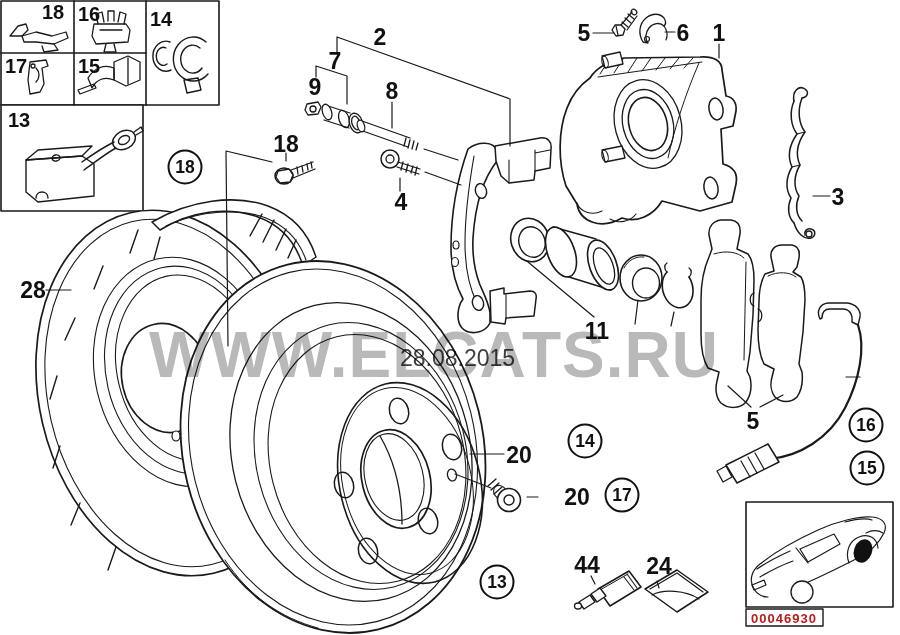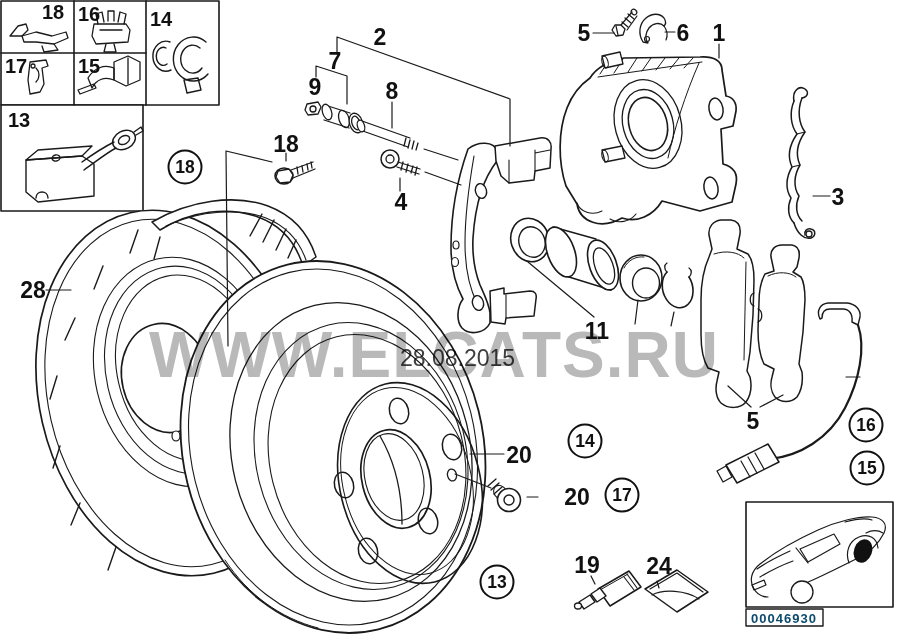--- a/index.html
+++ b/index.html
@@ -33,21 +33,21 @@
     font:700 64px "Liberation Sans", sans-serif; letter-spacing:1px;
     color:#b9b9b9; mix-blend-mode:multiply; line-height:1.1;margin-top:36px;
   }
   .watermark-date {
     position:absolute; left:400px; top:346px;
     font:400 23px "Liberation Sans", sans-serif;
     color:#404040; mix-blend-mode:multiply; line-height:1.1;
   }
   .diagram-number {
     position:absolute; transform:translate(-50%,-50%);
-    font:700 13px "Liberation Sans", sans-serif; letter-spacing:1px; color:#0c4a6e;text-align:center;
+    font:700 13px "Liberation Sans", sans-serif; letter-spacing:1px; color:#b91c1c;text-align:center;
   }
 </style>
 </head>
 <body>
 
 <div id="scene">
 
   <svg id="lineart" width="900" height="635" viewBox="0 0 900 635" fill="none" stroke="#1a1a1a" stroke-width="1.4">
 
     <g stroke-width="1.6">
@@ -330,21 +330,21 @@
     <div class="callout" style="left:584px;top:33px">5</div>
     <div class="callout" style="left:683px;top:33px">6</div>
     <div class="callout" style="left:719px;top:33px">1</div>
     <div class="callout" style="left:838px;top:197px">3</div>
     <div class="callout" style="left:33px;top:290px">28</div>
     <div class="callout" style="left:597px;top:331px">11</div>
     <div class="callout" style="left:753px;top:421px">5</div>
     <div class="callout" style="left:914px;top:378px">10</div>
     <div class="callout" style="left:519px;top:455px">20</div>
     <div class="callout" style="left:577px;top:497px">20</div>
-    <div class="callout" style="left:587px;top:565px">19</div>
+    <div class="callout" style="left:587px;top:565px">44</div>
     <div class="callout" style="left:659px;top:566px">24</div>
 
     <div class="circled" style="left:185px;top:167px">18</div>
     <div class="circled" style="left:585px;top:441px">14</div>
     <div class="circled" style="left:622px;top:495px">17</div>
     <div class="circled" style="left:497px;top:582px">13</div>
     <div class="circled" style="left:866px;top:425px">16</div>
     <div class="circled" style="left:867px;top:468px">15</div>
 
     <div class="diagram-number" style="left:784px;top:618px">00046930</div>

